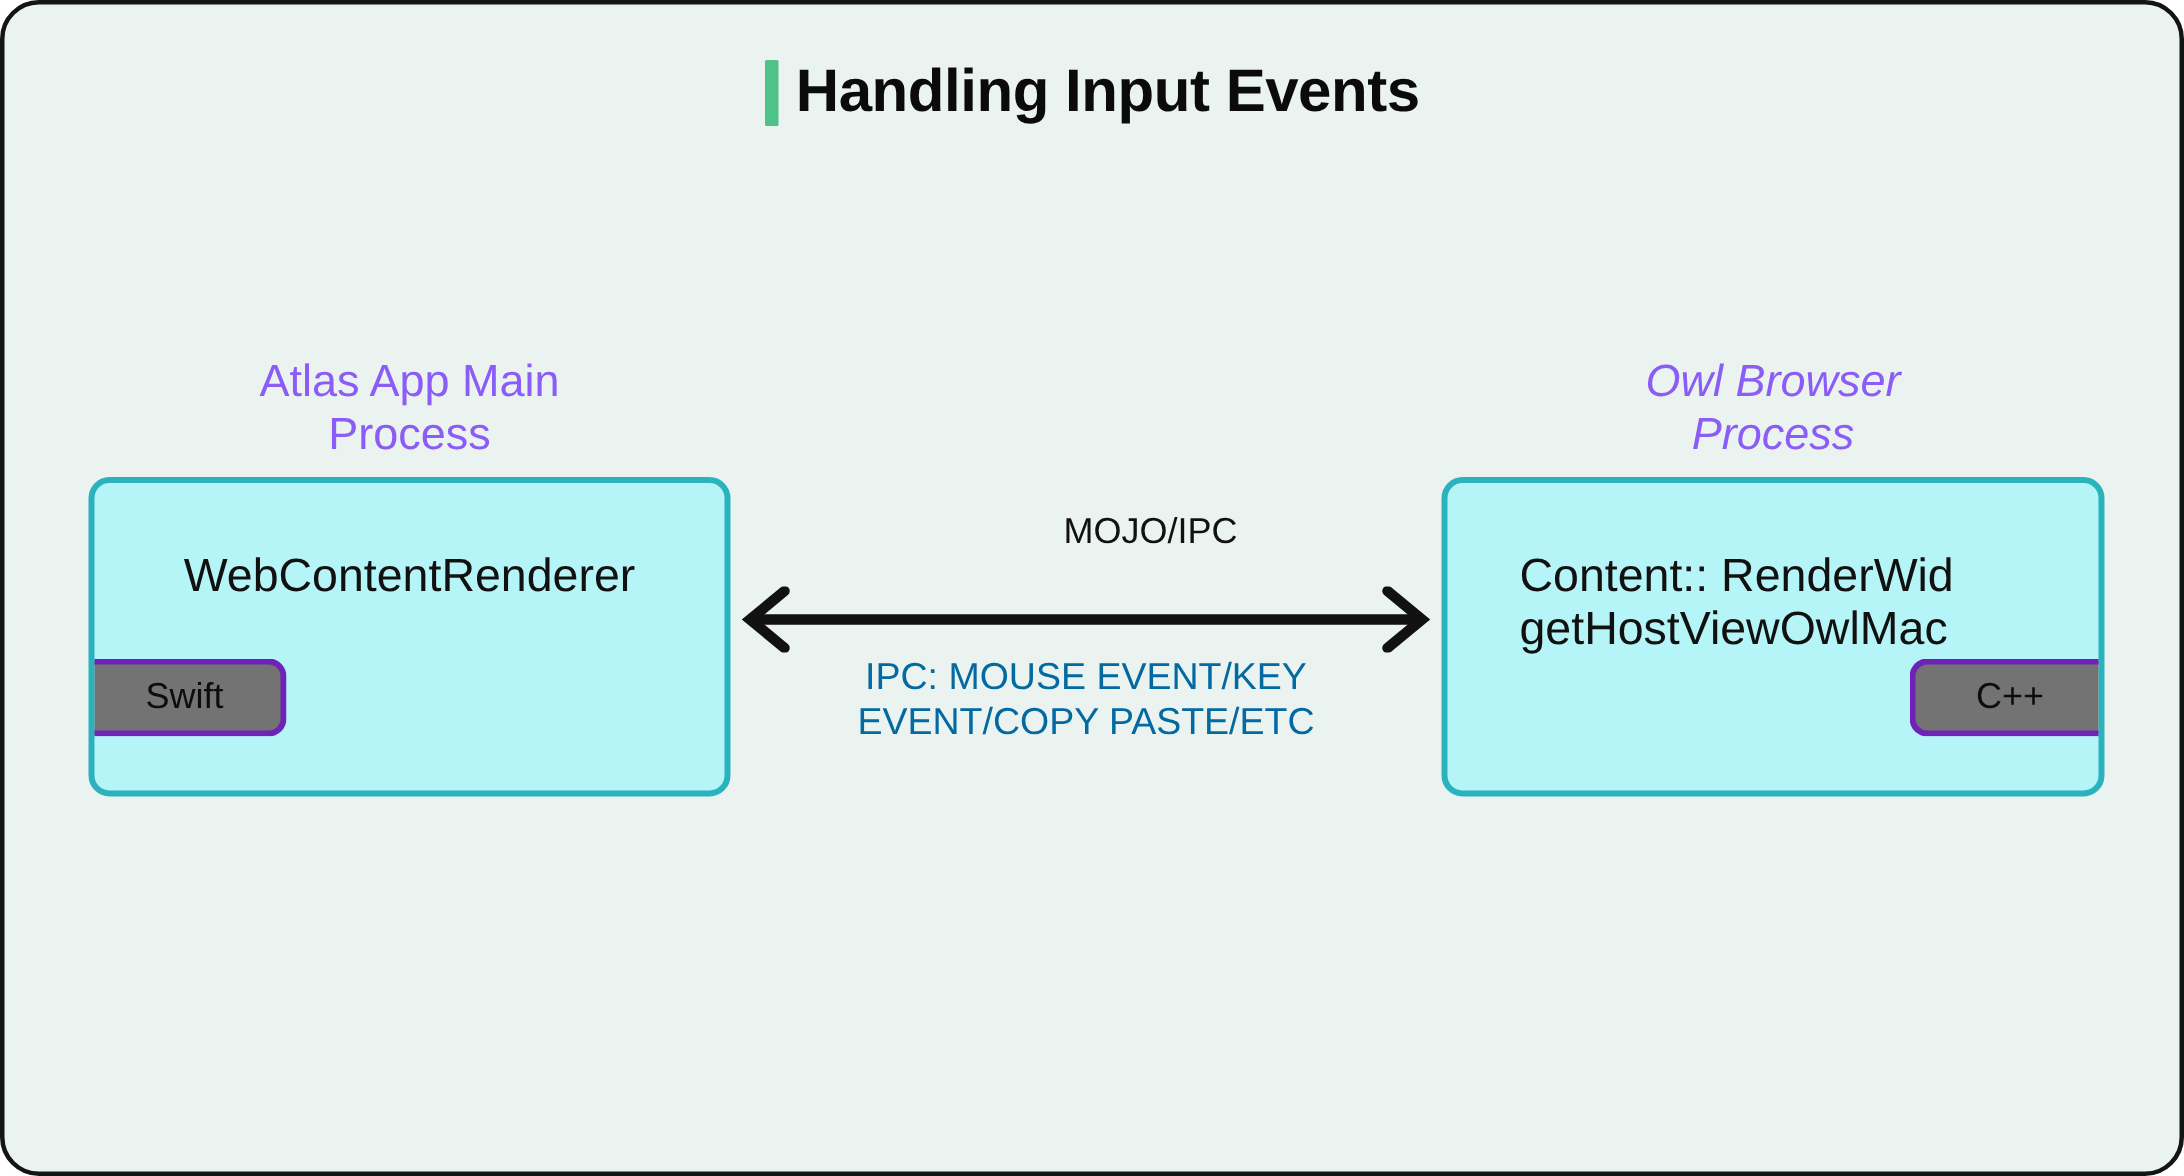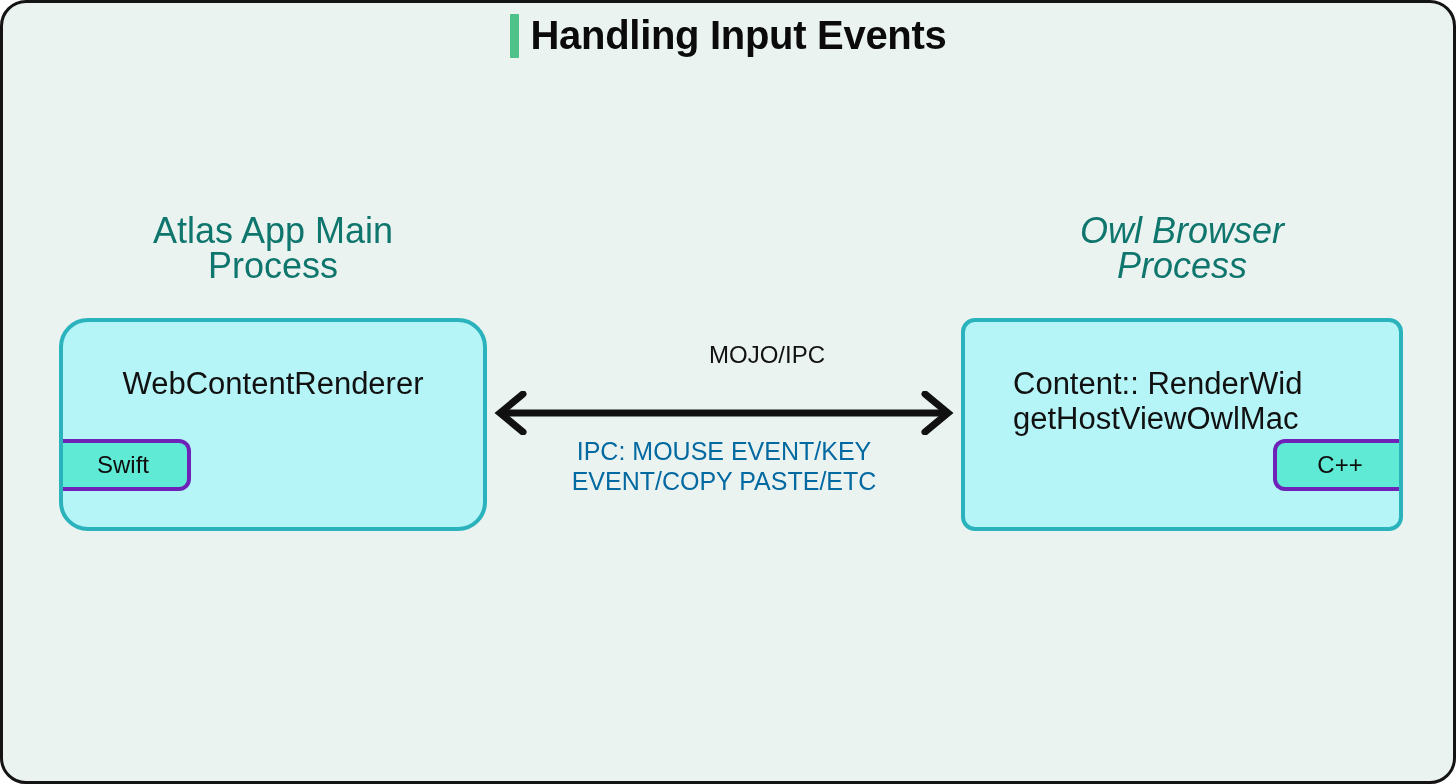--- a/index.html
+++ b/index.html
@@ -24,21 +24,21 @@
     background: #ebf3f0;
     border: 3px solid #141414;
     border-radius: 26px;
     overflow: hidden;
   }
 
   
   #title-row {
     position: absolute;
     left: 0;
-    top: 10px;
+    top: 36px;
     width: 100%;
     display: flex;
     align-items: center;
     justify-content: center;
     gap: 12px;
   }
   #title-accent {
     width: 9px;
     height: 44px;
     background: #4ec288;
@@ -49,39 +49,40 @@
     font-size: 40px;
     font-weight: 700;
     color: #0b0b0b;
     letter-spacing: -0.3px;
     white-space: nowrap;
   }
 
   
   .process-heading {
     position: absolute;
-    font-size: 36px;
+    font-size: 30px;
     line-height: 35px;
-    color: #0f766e;
+    color: #8b5cf6;
     text-align: center;
     white-space: pre-line;
+    margin-top: 24px;
   }
   #heading-left  { left: 56px;  top: 210px; width: 428px; }
   #heading-right { left: 958px; top: 210px; width: 442px; font-style: italic; }
 
   
   .process-box {
     position: absolute;
     box-sizing: border-box;
     background: #b6f5f7;
     border: 4px solid #2bb3bd;
     border-radius: 14px;
     overflow: hidden;
   }
-  #box-left  { left: 56px;  top: 315px; width: 428px; height: 213px; border-radius: 29px; }
+  #box-left  { left: 56px;  top: 315px; width: 428px; height: 213px; }
   #box-right { left: 958px; top: 315px; width: 442px; height: 213px; }
 
   .box-title {
     position: absolute;
     top: 44px;
     font-size: 31px;
     line-height: 35px;
     color: #111111;
     white-space: pre-line;
   }
@@ -91,21 +92,21 @@
   }
   #box-right .box-title {
     left: 48px; right: 10px;
     text-align: left;
   }
 
   
   .lang-badge {
     position: absolute;
     box-sizing: border-box;
-    background: #5eead4;
+    background: #737373;
     border: 4px solid #6f22b8;
     display: flex;
     align-items: center;
     justify-content: center;
     font-size: 24px;
     color: #0d0d0d;
   }
   #badge-swift {
     left: -4px;
     bottom: 36px;

